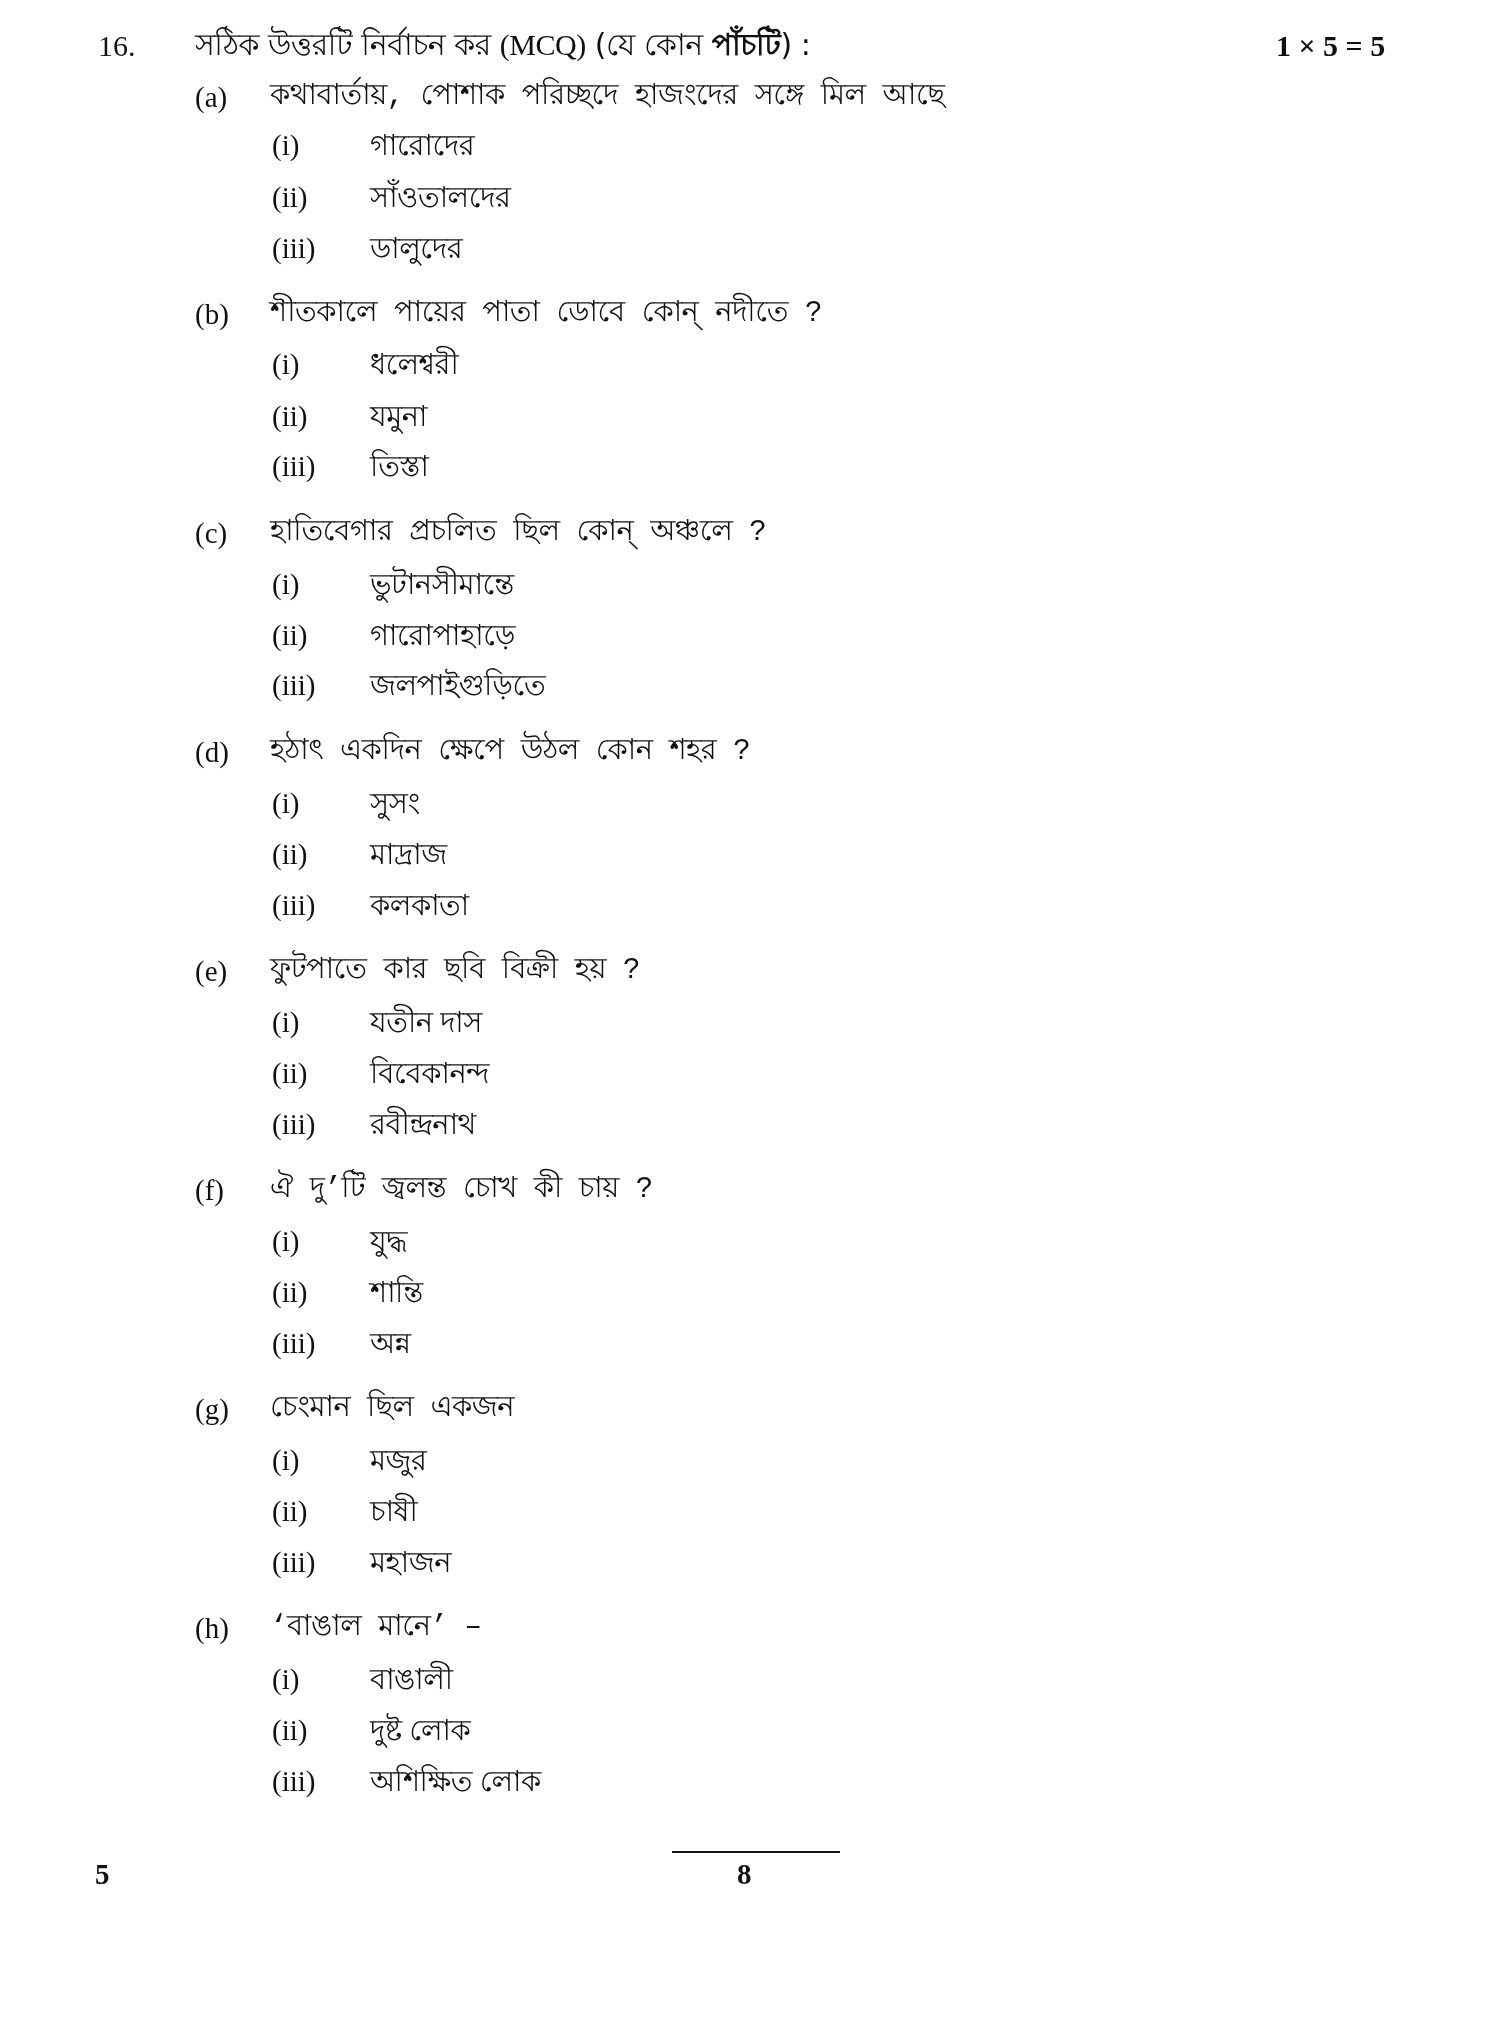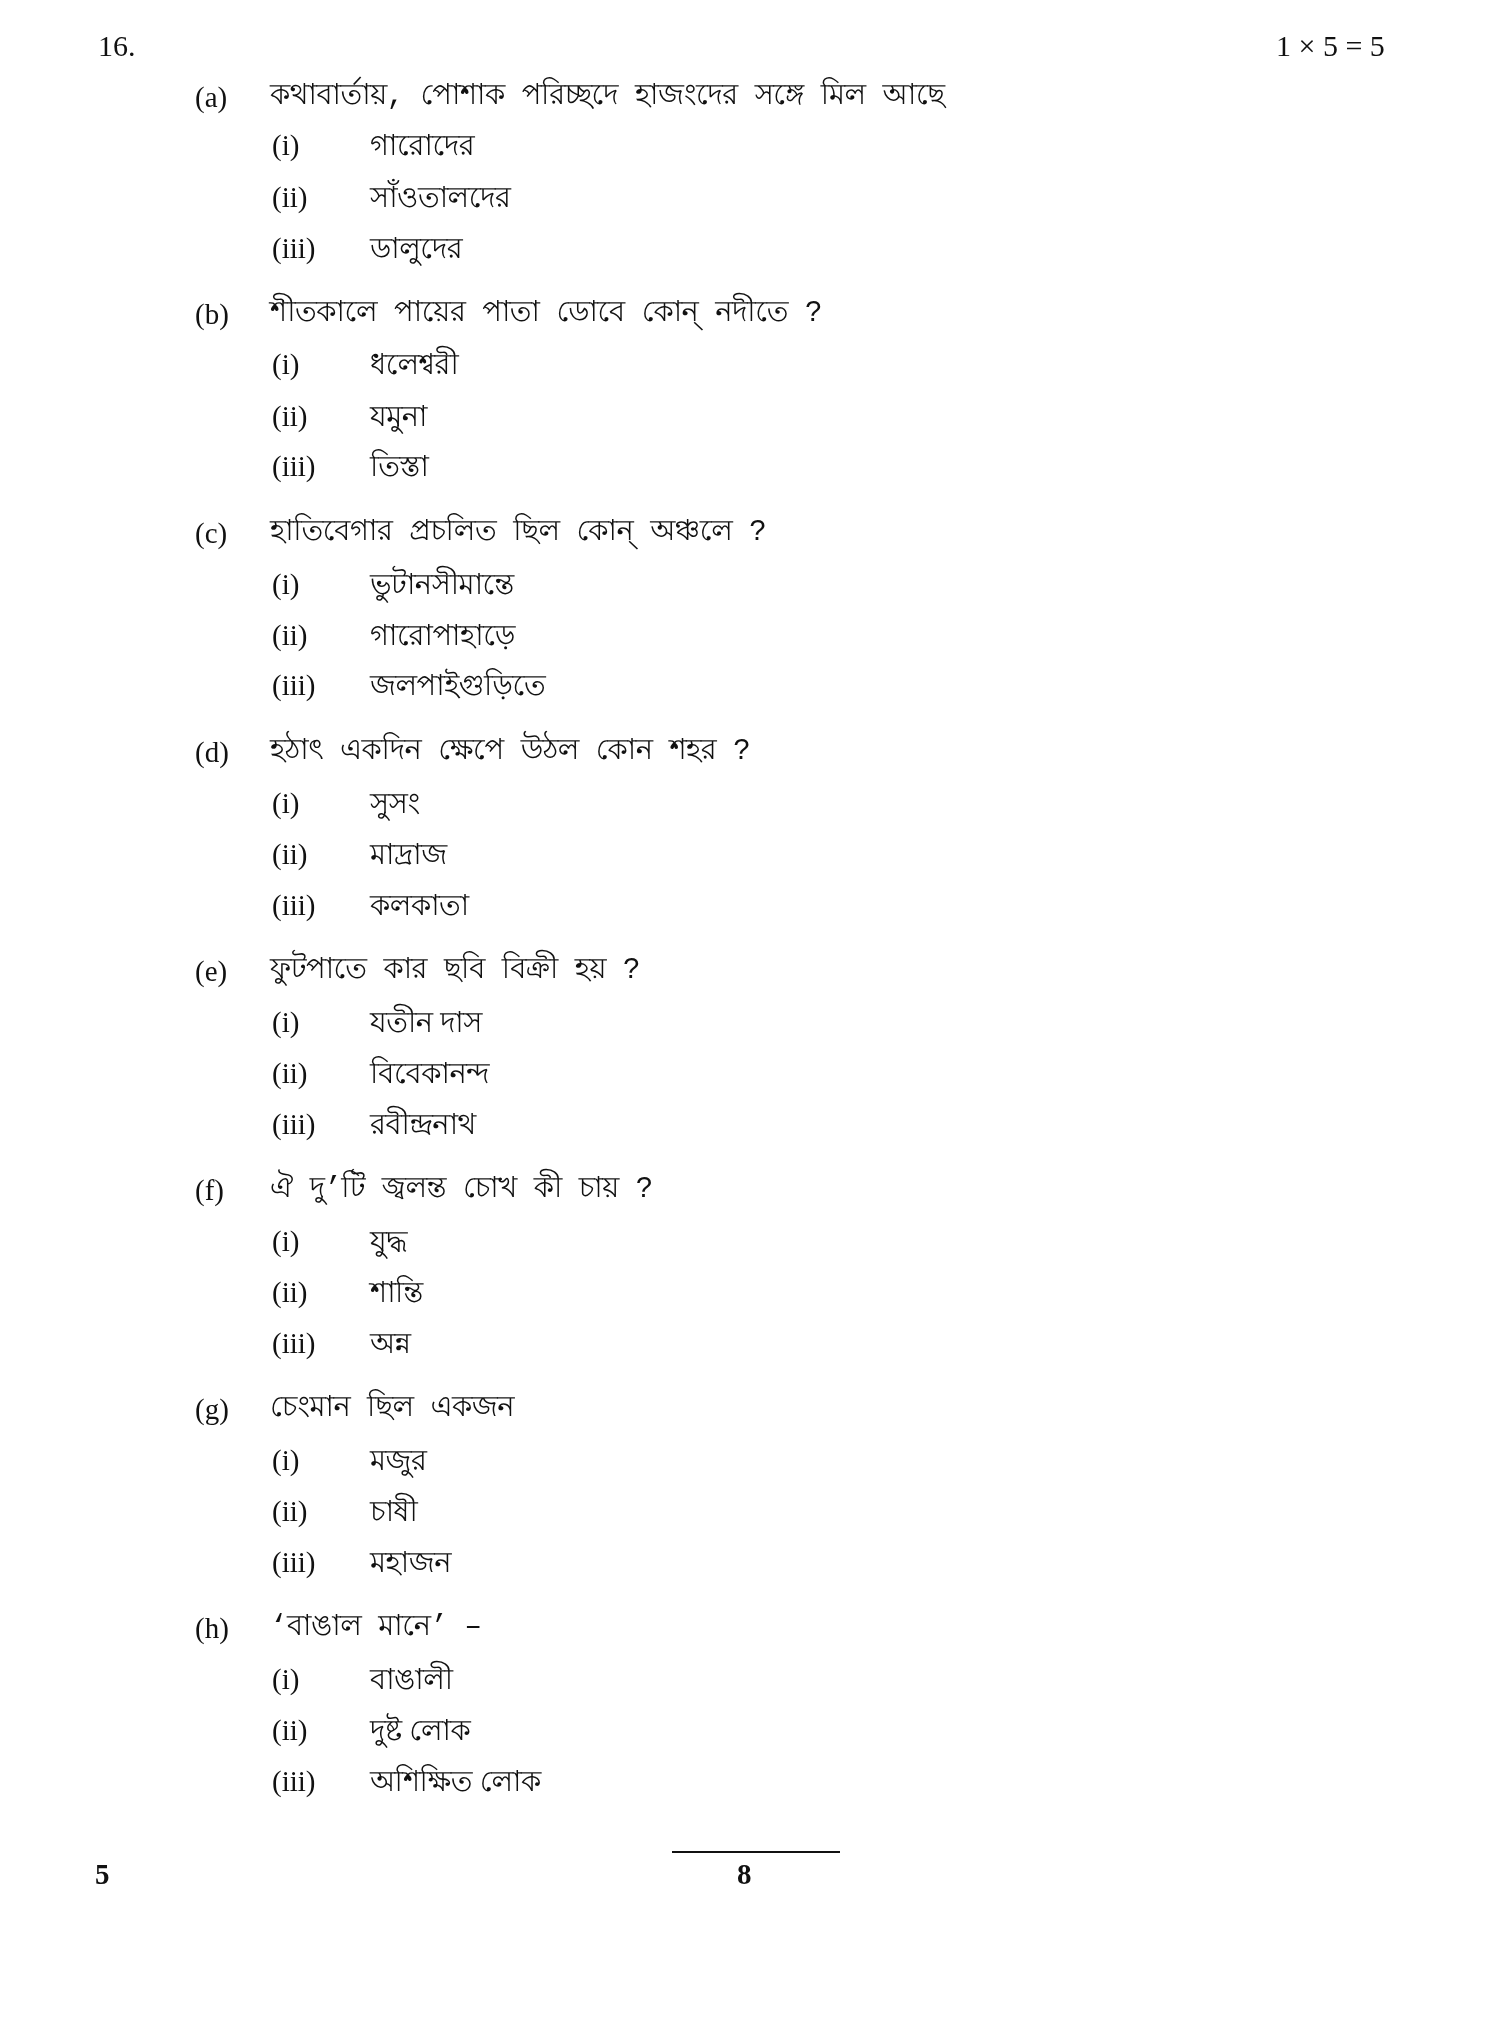--- a/index.html
+++ b/index.html
@@ -8,41 +8,42 @@
     color:#111111;
     font-family: "Liberation Serif", "DejaVu Serif", serif;
   }
   .page { position:absolute; left:0; top:0; width:1349px; height:2034px; }
 
   .q-header { position:absolute; left:0; top:24px; width:1505px; height:44px; }
   .q-num { position:absolute; left:98px; top:4px; font-size:30px; line-height:36px; }
   .q-title { position:absolute; left:195px; top:2px; font-size:30px; line-height:38px; white-space:nowrap; font-family:"DejaVu Sans", sans-serif; letter-spacing:-0.5px;}
   .q-title .en { font-family:"Liberation Serif", serif; }
   .q-title b { font-weight:bold; }
-  .q-marks { position:absolute; left:1276px; top:4px; font-size:30px; line-height:36px; font-weight:normal; white-space:nowrap; }
+  .q-marks { position:absolute; left:1276px; top:4px; font-size:30px; line-height:36px; font-weight:bold; white-space:nowrap; }
 
   .sub { position:absolute; left:0; width:1505px; }
   .sub-label { position:absolute; left:195px; top:0; font-size:29px; line-height:38px; }
   .sub-text { position:absolute; left:270px; top:0; font-size:29px; line-height:38px; white-space:nowrap; font-family:Liberation Mono, monospace; letter-spacing:-0.5px; }
 
   .opt { position:absolute; left:0; width:800px; height:44px; }
   .opt-label { position:absolute; left:272px; top:0; font-size:29px; line-height:38px; }
   .opt-text { position:absolute; left:370px; top:0; font-size:29px; line-height:38px; white-space:nowrap; font-family:Liberation Sans, sans-serif; letter-spacing:-0.5px; }
 
   .footer-left { position:absolute; left:95px; top:1856px; font-size:29px; font-weight:bold; line-height:36px; }
   .footer-rule { position:absolute; left:672px; top:1851px; width:168px; height:0; border-top:2px solid #111; }
   .footer-page { position:absolute; left:737px; top:1856px; font-size:29px; font-weight:bold; line-height:36px; }
 </style>
 </head>
 <body>
 
 <div class="page">
 
   <div class="q-header">
     <span class="q-num">16.</span>
+    <span class="q-title"><span>সঠিক উত্তরটি নির্বাচন কর</span> <span class="en">(MCQ)</span> <span>(যে কোন</span> <b>পাঁচটি</b><span>) :</span></span>
     <span class="q-marks">1 × 5 = 5</span>
   </div>
 
   <div class="sub" style="top:78px">
     <span class="sub-label">(a)</span>
     <span class="sub-text">কথাবার্তায়, পোশাক পরিচ্ছদে হাজংদের সঙ্গে মিল আছে</span>
   </div>
   <div class="opt" style="top:126px">
     <span class="opt-label">(i)</span>
     <span class="opt-text">গারোদের</span>

